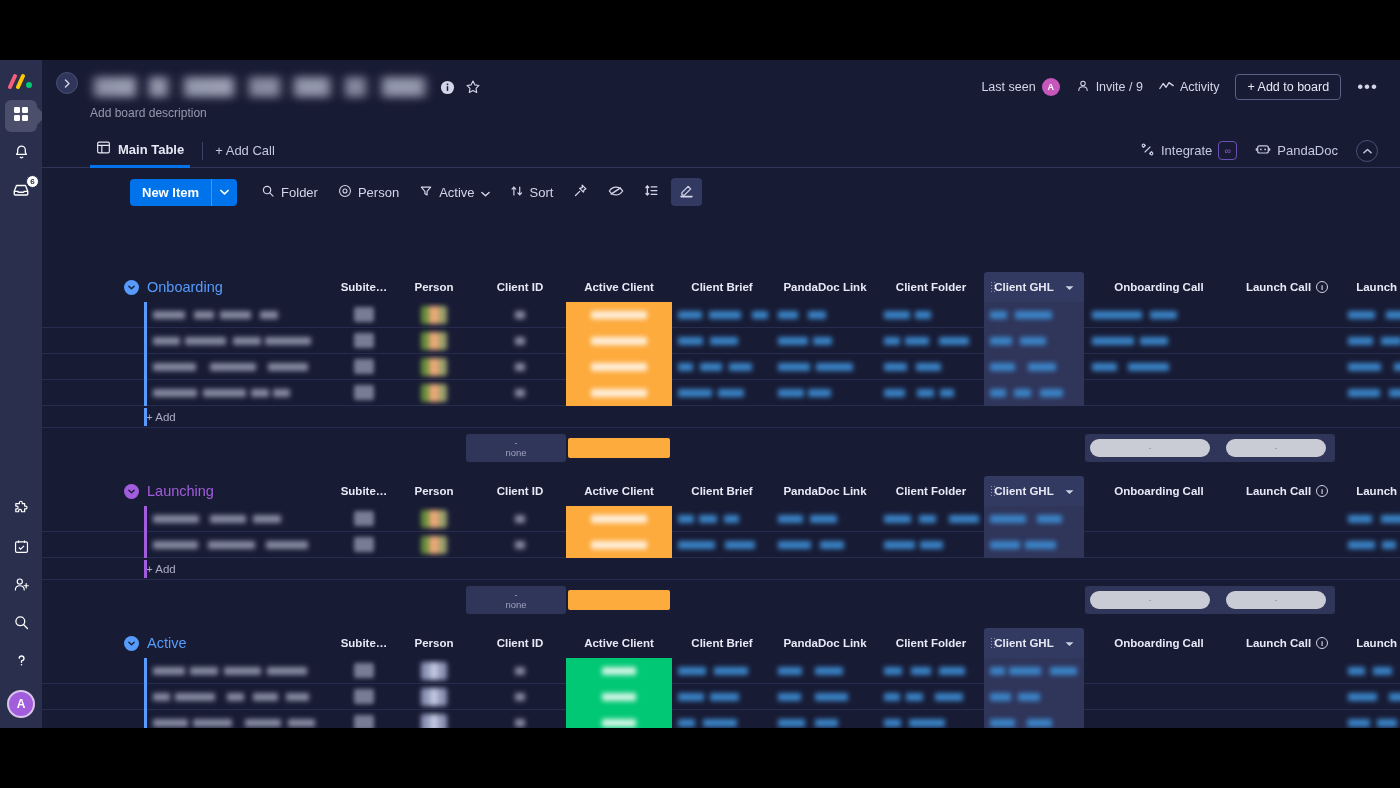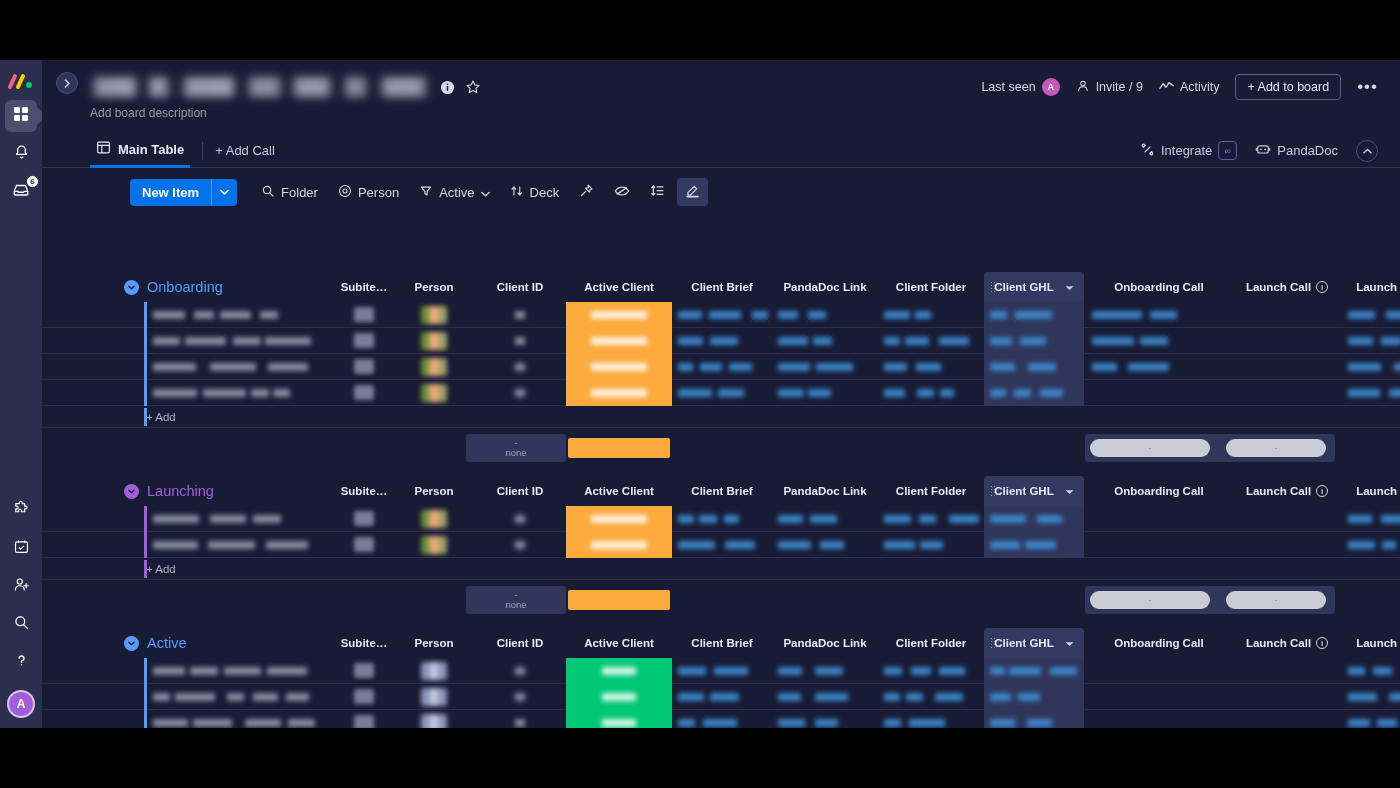--- a/index.html
+++ b/index.html
@@ -482,21 +482,21 @@
             </svg>
         </span>
       </div>
 
       <div class="tb-btn">
         <span>
           <svg width="14" height="14" viewBox="0 0 18 18" fill="none" stroke="#d3d6e8" stroke-width="1.5">
             <path d="M5 14V4M5 4 2.6 6.6M5 4l2.4 2.6M12.5 4v10M12.5 14l2.4-2.6M12.5 14l-2.4-2.6" stroke-linecap="round" stroke-linejoin="round"></path>
           </svg>
         </span>
-        <span>Deck</span>
+        <span>Sort</span>
       </div>
 
       <div class="tb-btn">
         <span>
           <svg width="15" height="15" viewBox="0 0 18 18" fill="none" stroke="#d3d6e8" stroke-width="1.5">
             <path d="M11 2.5 15.5 7l-2 .8-1 3.2-4.5-4.5 3.2-1z" stroke-linejoin="round"></path>
               <path d="M8 10 3 15" stroke-linecap="round"></path>
           </svg>
         </span>
       </div>

